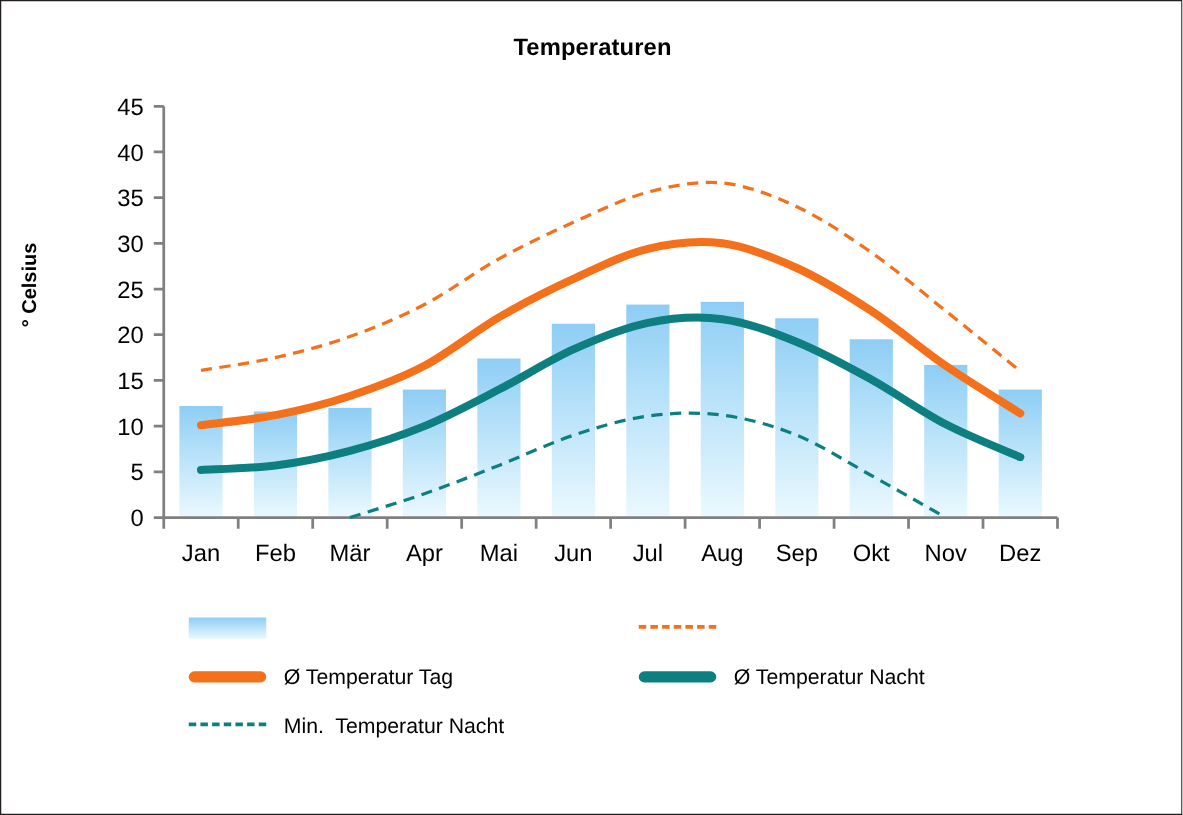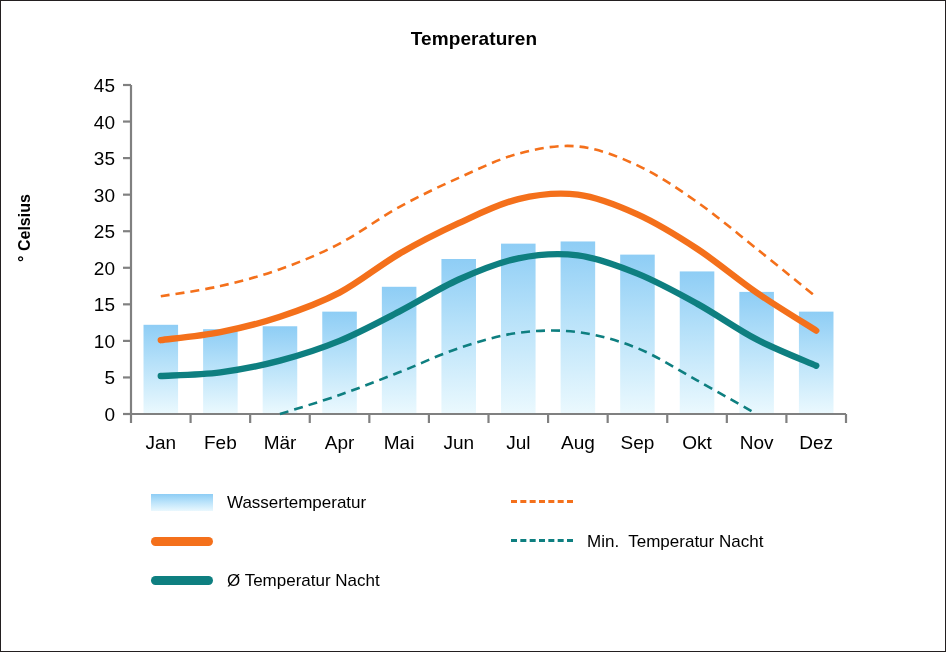--- a/index.html
+++ b/index.html
@@ -199,32 +199,32 @@
         <text x="696.0" y="448" class="xtick-label">Okt</text>
         <text x="755.6" y="448" class="xtick-label">Nov</text>
         <text x="815.2" y="448" class="xtick-label">Dez</text>
       </g>
   </svg>
 
   <div id="legend">
     <div class="legend-grid" id="legend-grid">
         <div class="legend-entry">
           <span class="legend-swatch bar"></span>
-          <span class="legend-label">Wassertemperatur</span>
         </div>
         <div class="legend-entry">
           <span class="legend-swatch dashed-line" style="border-top-color: rgb(244, 112, 27);"></span>
         </div>
         <div class="legend-entry">
           <span class="legend-swatch solid-line" style="background: rgb(244, 112, 27);"></span>
+          <span class="legend-label">Ø Temperatur Tag</span>
+        </div>
+        <div class="legend-entry">
+          <span class="legend-swatch solid-line" style="background: rgb(14, 127, 128);"></span>
+          <span class="legend-label">Ø Temperatur Nacht</span>
         </div>
         <div class="legend-entry">
           <span class="legend-swatch dashed-line" style="border-top-color: rgb(14, 127, 128);"></span>
           <span class="legend-label">Min.  Temperatur Nacht</span>
         </div>
-        <div class="legend-entry">
-          <span class="legend-swatch solid-line" style="background: rgb(14, 127, 128);"></span>
-          <span class="legend-label">Ø Temperatur Nacht</span>
-        </div>
       </div>
   </div>
 
 </div>
 
 </body></html>

